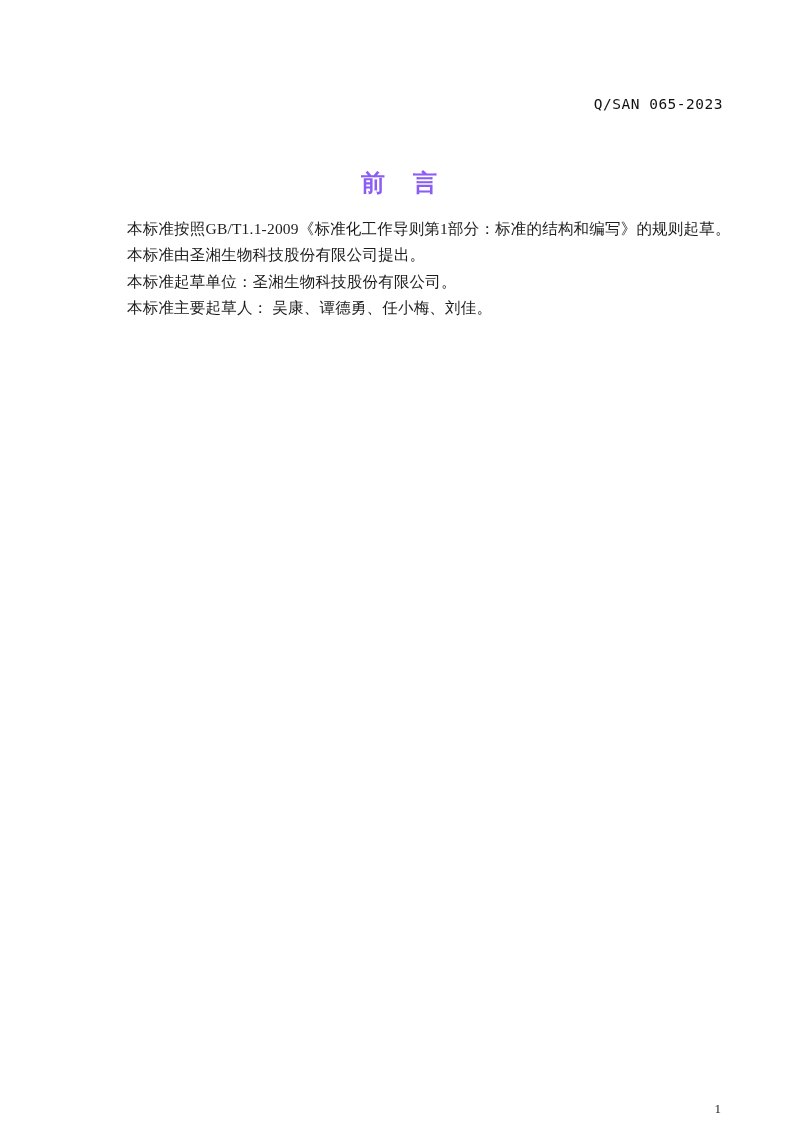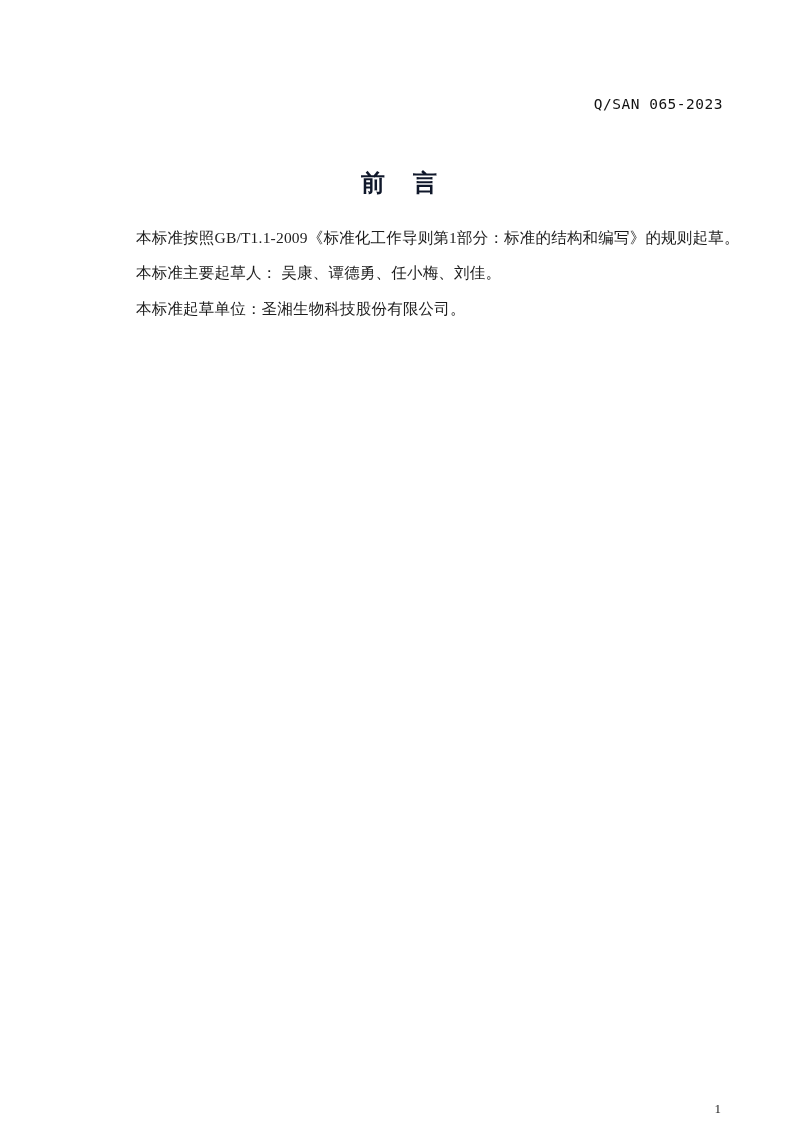--- a/index.html
+++ b/index.html
@@ -27,32 +27,32 @@
     white-space: nowrap;
   }
   .doc-title {
     position: absolute;
     top: 167px;
     left: 0;
     width: 800px;
     text-align: center;
     font-size: 24px;
     font-weight: bold;
-    color: #0f172a;
+    color: #8b5cf6;
     letter-spacing: 2px;
     margin: 0;
   }
   .body-text {
     position: absolute;
     top: 214px;
     left: 123px;
     width: 560px;
   }
   .body-text p {
-    margin: 13px;
+    margin: 4px;
     padding: 0;
     font-size: 15.5px;
     line-height: 22.3px;
     color: #1c1c1c;
     white-space: nowrap;
     letter-spacing: 0.2px;
   }
   .page-number {
     position: absolute;
     top: 1101px;
@@ -65,19 +65,20 @@
 <body>
 
 <div class="page">
 
   <div class="header-code">Q/SAN 065-2023</div>
 
   <h1 class="doc-title">前　言</h1>
 
   <div class="body-text">
     <p>本标准按照GB/T1.1-2009《标准化工作导则第1部分：标准的结构和编写》的规则起草。</p>
+    <p>本标准由圣湘生物科技股份有限公司提出。</p>
+    <p>本标准起草单位：圣湘生物科技股份有限公司。</p>
     <p>本标准主要起草人：  吴康、谭德勇、任小梅、刘佳。</p>
-    <p>本标准起草单位：圣湘生物科技股份有限公司。</p>
   </div>
 
   <div class="page-number">1</div>
 
 </div>
 
 </body></html>

